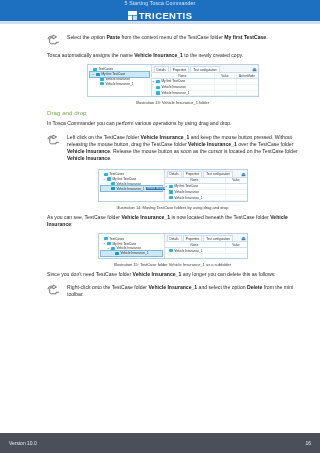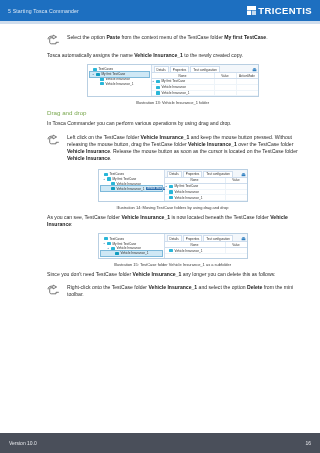--- a/index.html
+++ b/index.html
@@ -9,20 +9,21 @@
     font-family: "Liberation Sans", sans-serif;
     overflow: hidden;
   }
   .page { position: relative; width: 320px; height: 453px; background:#fff; }
 
   
   .header {
     height: 21px; background: #1d6fc0;
     display: flex; align-items: center; justify-content: space-between;
     padding: 0 8px;
+    flex-direction: column;
   }
   .header-title { color:#dce9f6; font-size:5.2px; letter-spacing:.15px; }
   .logo { display:flex; align-items:center; gap:2px; }
   .logo-mark { position:relative; width:9px; height:9px; }
   .logo-mark svg { display:block; }
   .logo-text { color:#fff; font-size:9.5px; font-weight:bold; letter-spacing:.4px; }
   .header-rule { height:3px; background:#cfdded; }
 
   
   .content { padding: 9px 22px 0 47px; }

